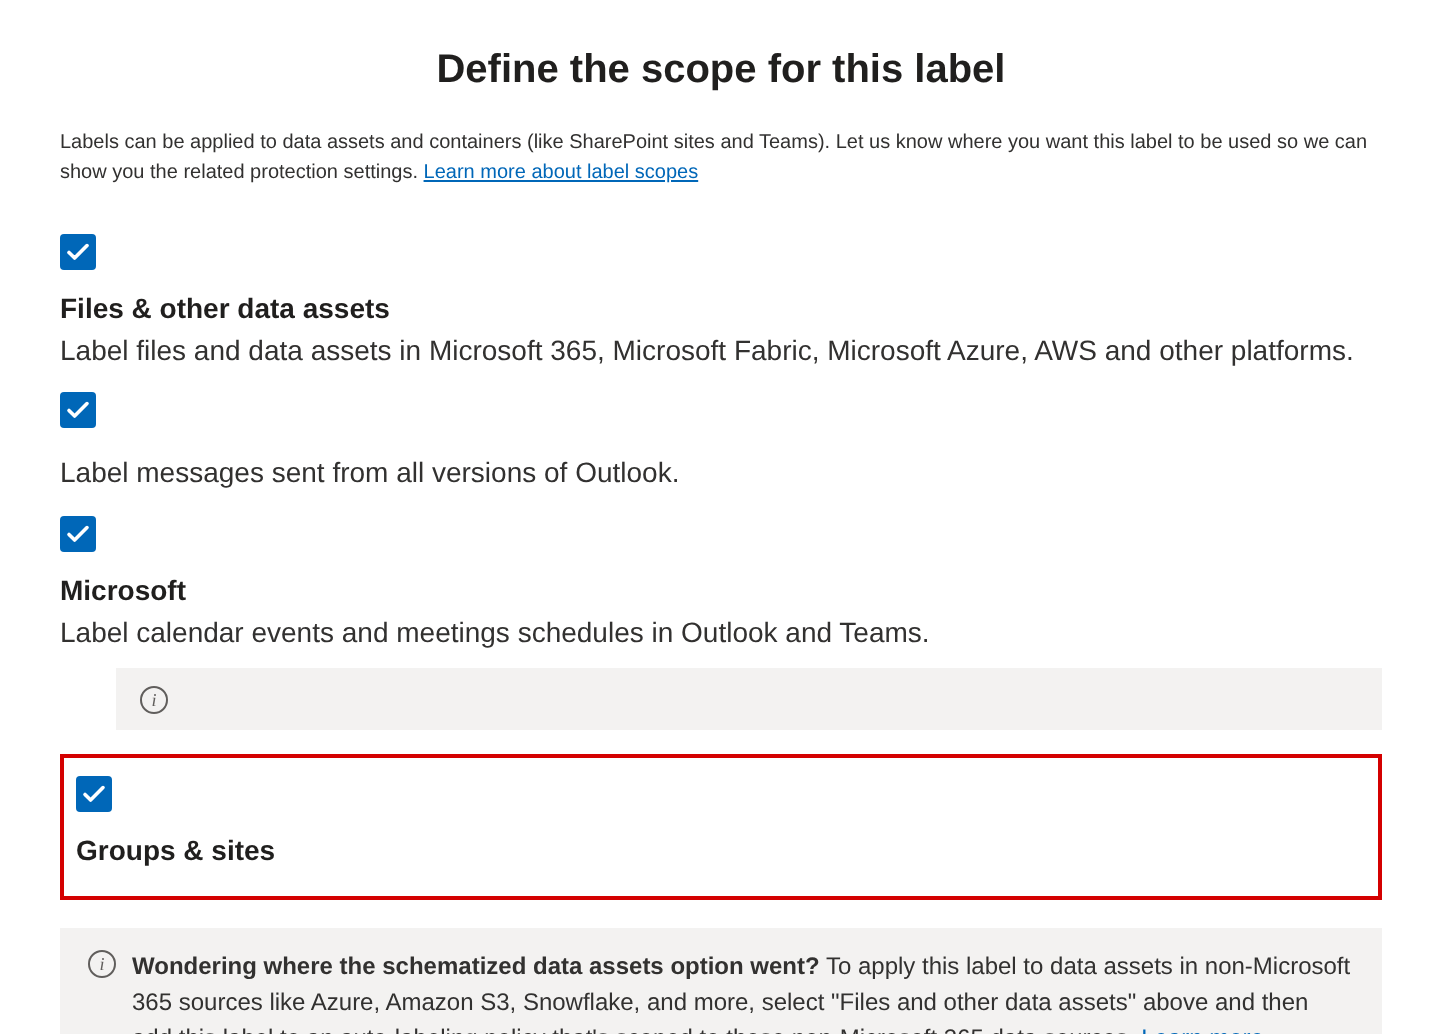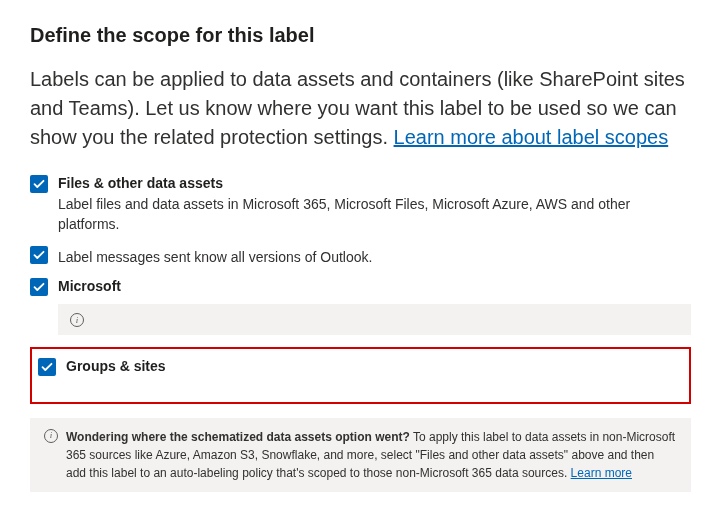--- a/index.html
+++ b/index.html
@@ -10,38 +10,40 @@
     font-size: 14px;
     color: #323130;
     background: #fff;
     width: 721px;
   }
   .title {
     font-size: 20px;
     font-weight: 700;
     margin: 0 0 18px 0;
     color: #201f1e;
+    text-align: center;
   }
   .intro {
-    font-size: 20px;
+    font-size: 10px;
     line-height: 1.45;
     color: #323130;
     margin: 0 0 20px 0;
   }
   a.link {
     color: #0067b8;
     text-decoration: underline;
     cursor: pointer;
   }
   .checkbox-row {
     display: flex;
     align-items: flex-start;
     gap: 10px;
     margin-bottom: 6px;
     padding: 2px 0;
+    flex-direction: column;
   }
   .checkbox {
     width: 18px;
     height: 18px;
     flex-shrink: 0;
     background: #0067b8;
     border-radius: 2px;
     display: flex;
     align-items: center;
     justify-content: center;
@@ -95,21 +97,21 @@
     align-items: center;
     justify-content: center;
     font-size: 9px;
     font-style: italic;
     font-family: Georgia, serif;
     color: #605e5c;
     margin-top: 1px;
   }
   .highlight-box {
     border: 2px solid #d40000;
-    padding: 6px 6px 24px 6px;
+    padding: 6px 6px 12px 6px;
     margin: 4px 0 0 0;
   }
   .highlight-box .checkbox-row {
     margin-bottom: 0;
   }
   .info-bar-full .strong {
     font-weight: 600;
     margin-top: 20px;
   }
   .info-bar-full .body { flex: 1; }
@@ -124,43 +126,44 @@
 </p>
 
 <div class="checkbox-row">
   <div class="checkbox">
     <svg width="12" height="12" viewBox="0 0 12 12">
         <path d="M1.5 6.2 L4.3 9 L10.5 2.8" stroke="#fff" stroke-width="1.8" fill="none" stroke-linecap="round" stroke-linejoin="round"></path>
       </svg>
   </div>
   <div class="checkbox-content">
     <div class="checkbox-label">Files &amp; other data assets</div>
-    <div class="checkbox-desc">Label files and data assets in Microsoft 365, Microsoft Files, Microsoft Azure, AWS and other platforms.</div>
+    <div class="checkbox-desc">Label files and data assets in Microsoft 365, Microsoft Fabric, Microsoft Azure, AWS and other platforms.</div>
   </div>
 </div>
 
 <div class="checkbox-row">
   <div class="checkbox">
     <svg width="12" height="12" viewBox="0 0 12 12">
         <path d="M1.5 6.2 L4.3 9 L10.5 2.8" stroke="#fff" stroke-width="1.8" fill="none" stroke-linecap="round" stroke-linejoin="round"></path>
       </svg>
   </div>
   <div class="checkbox-content">
-    <div class="checkbox-desc">Label messages sent know all versions of Outlook.</div>
+    <div class="checkbox-desc">Label messages sent from all versions of Outlook.</div>
   </div>
 </div>
 
 <div class="checkbox-row">
   <div class="checkbox">
     <svg width="12" height="12" viewBox="0 0 12 12">
         <path d="M1.5 6.2 L4.3 9 L10.5 2.8" stroke="#fff" stroke-width="1.8" fill="none" stroke-linecap="round" stroke-linejoin="round"></path>
       </svg>
   </div>
   <div class="checkbox-content">
     <div class="checkbox-label">Microsoft</div>
+    <div class="checkbox-desc">Label calendar events and meetings schedules in Outlook and Teams.</div>
   </div>
 </div>
 
 <div class="info-bar">
   <div class="info-icon">i</div>
 </div>
 
 <div class="highlight-box">
   <div class="checkbox-row">
     <div class="checkbox">

